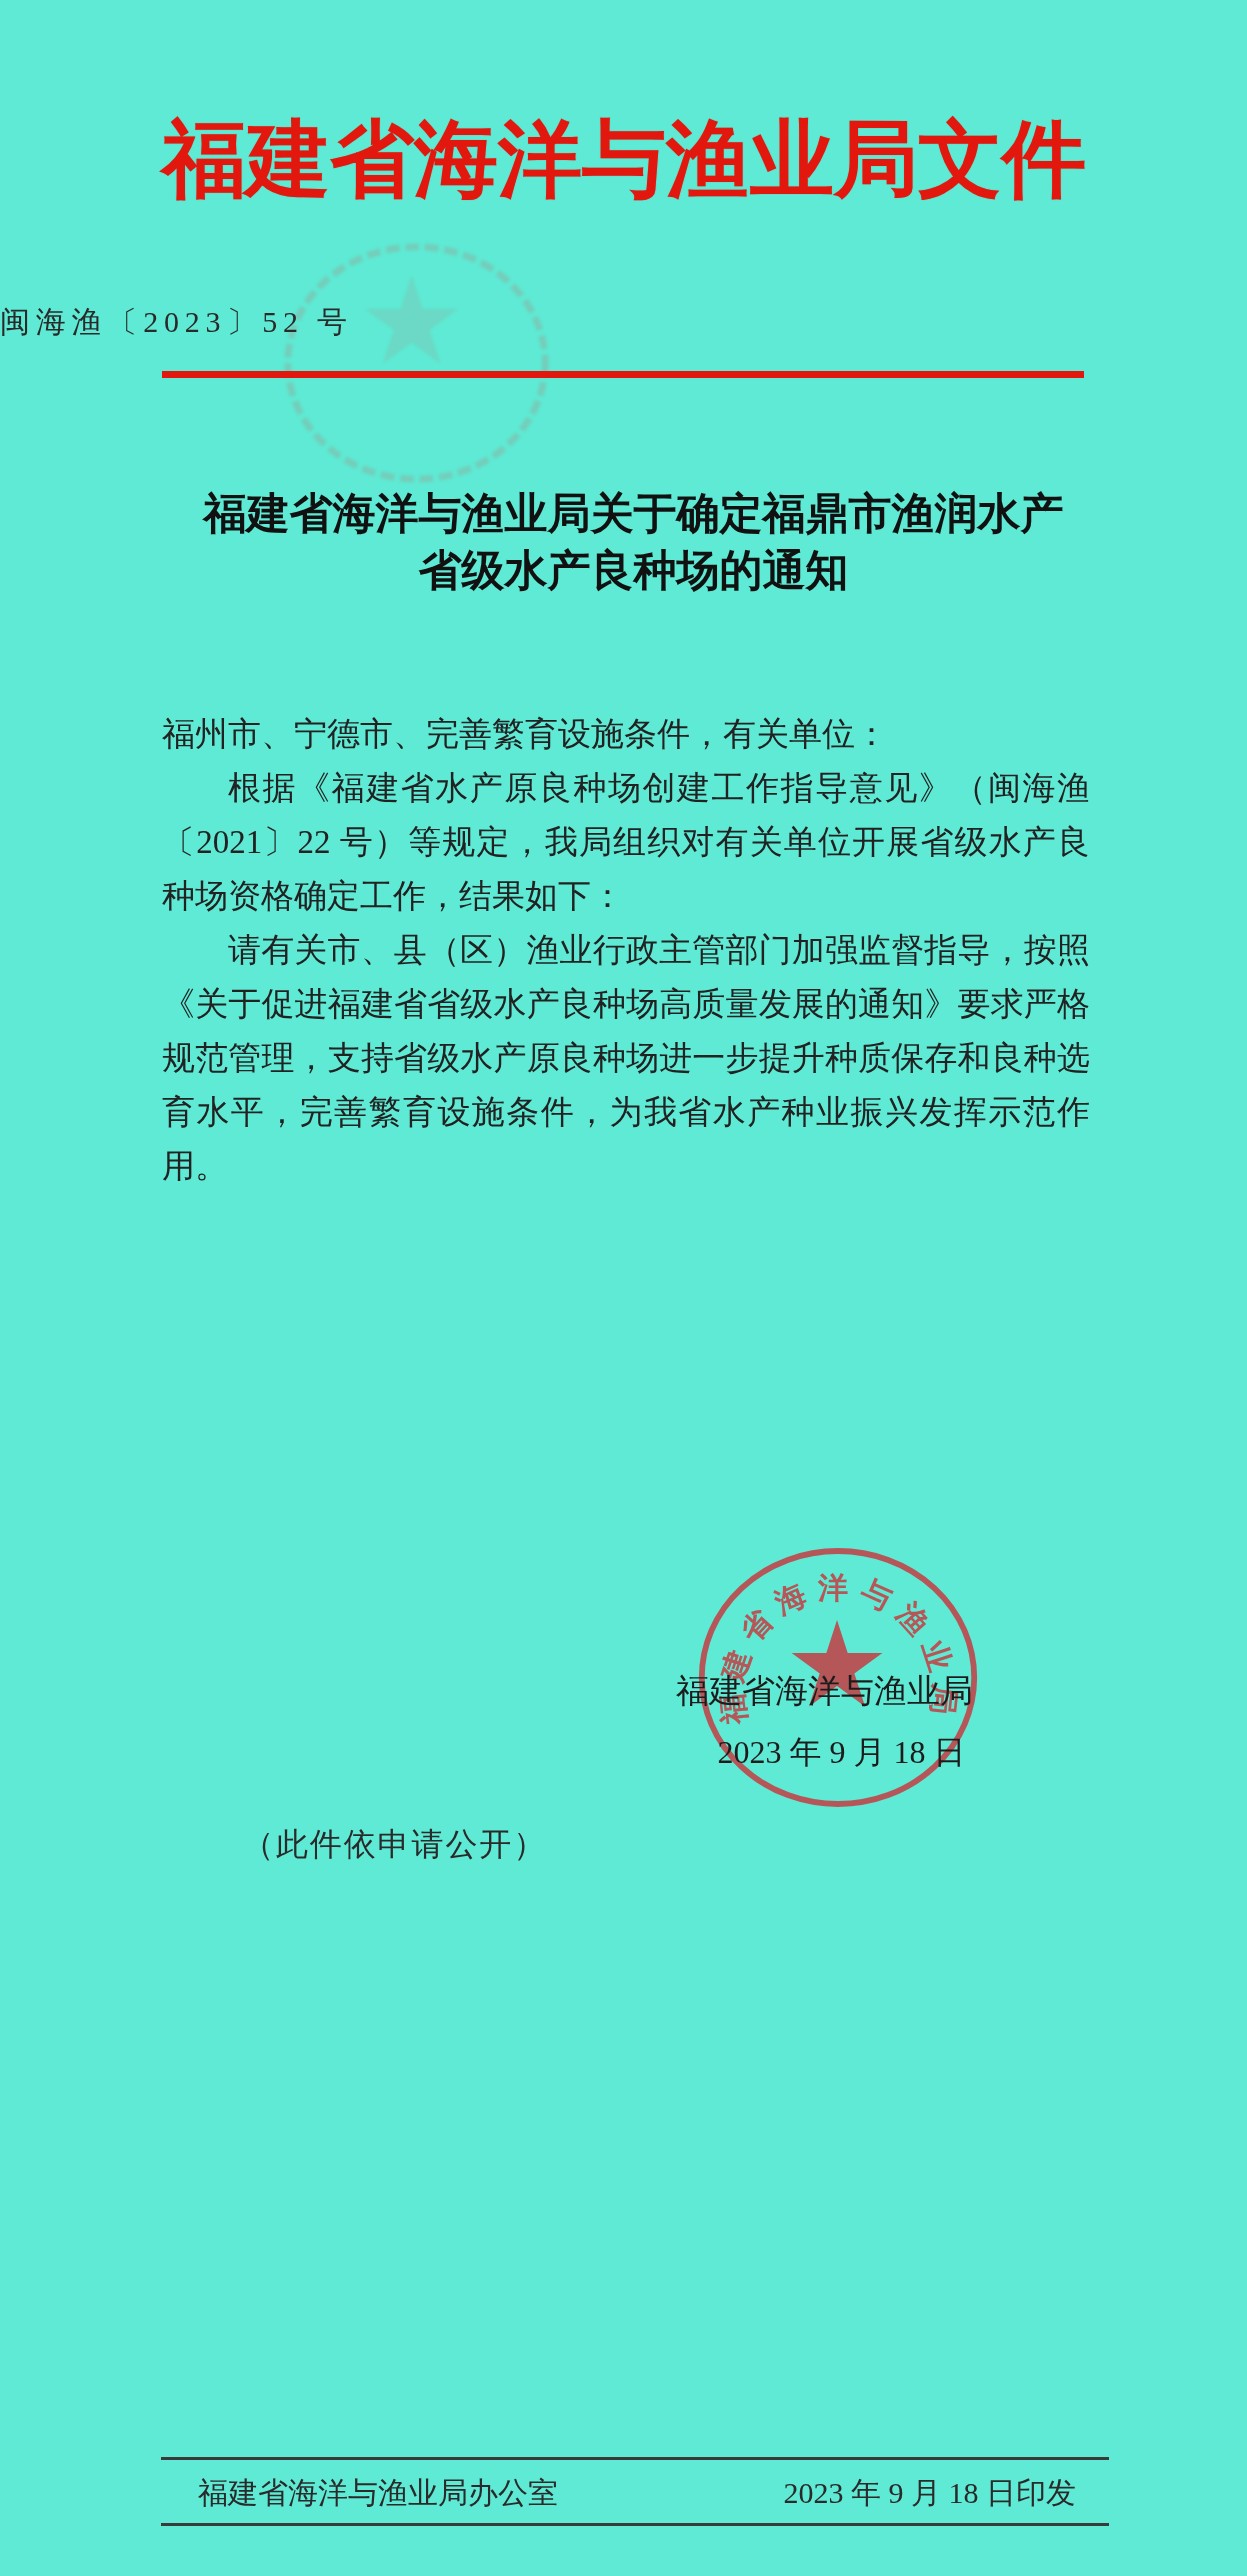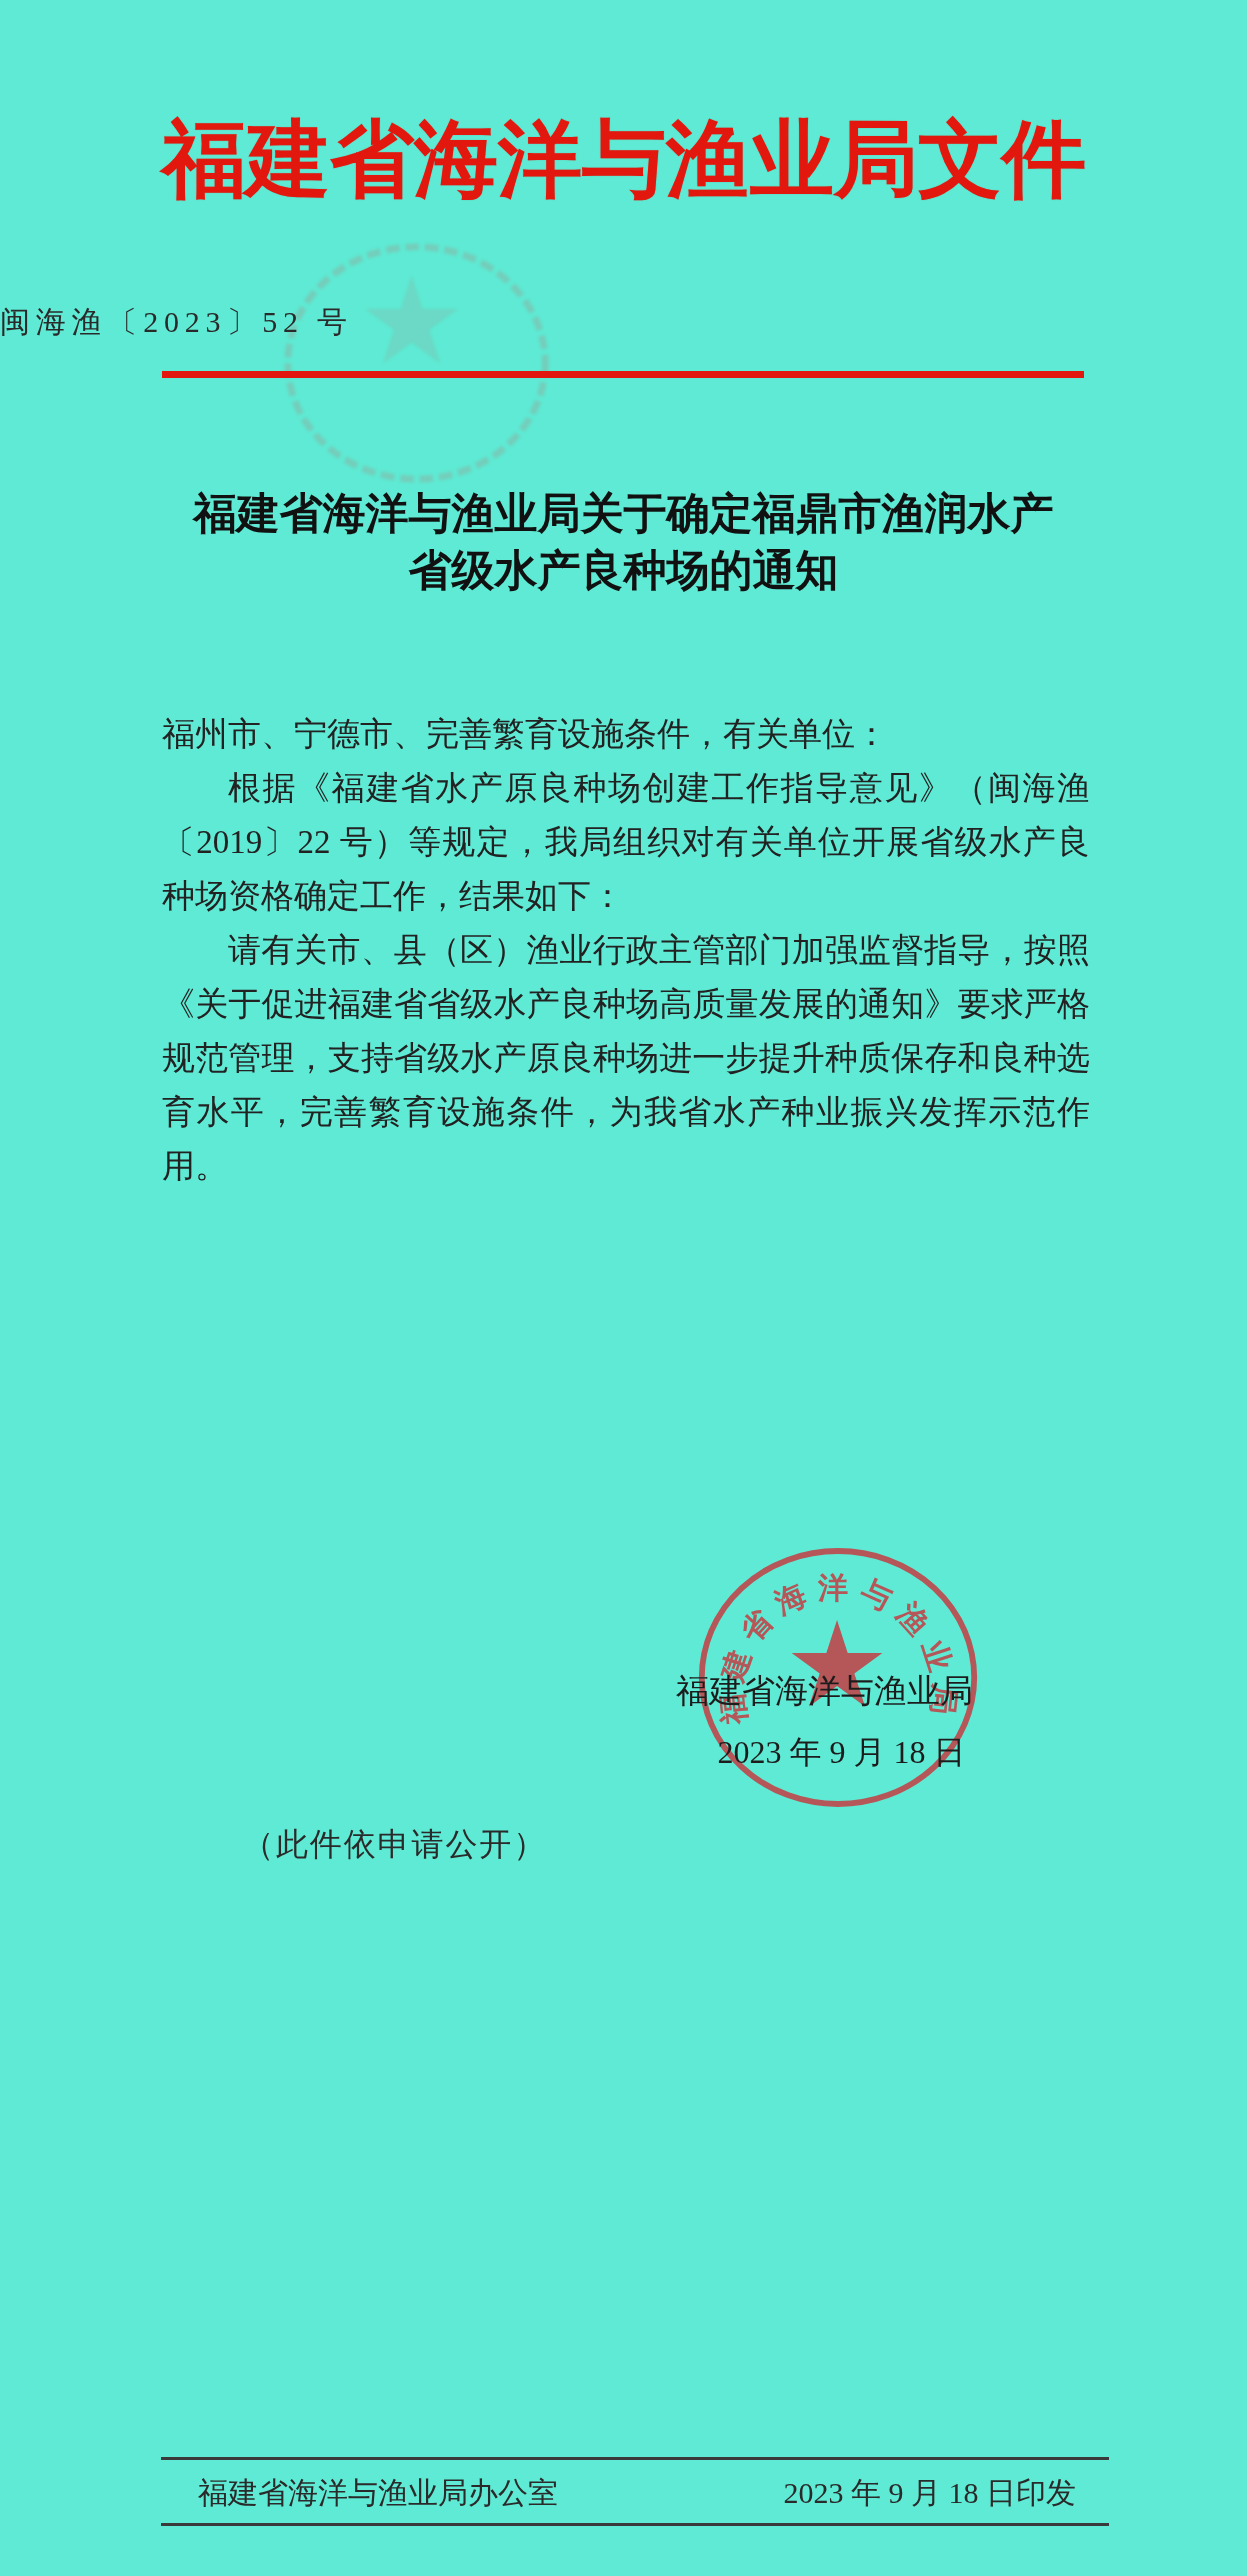--- a/index.html
+++ b/index.html
@@ -30,21 +30,21 @@
   .red-rule{
     position:absolute;top:371px;left:162px;width:922px;height:6.8px;
     background:#e2170d;
   }
   .ghost-stamp{
     position:absolute;left:279px;top:238px;width:275px;height:250px;
     opacity:.55;filter:blur(1.5px);
     pointer-events:none;
   }
   .doc-title{
-    position:absolute;top:485px;left:62px;width:1123px;
+    position:absolute;top:485px;left:72px;width:1123px;
     text-align:center;
     font-size:43px;line-height:57px;font-weight:bold;
     color:#111;
   }
   .doc-body{
     position:absolute;top:707px;left:162px;width:928px;
     font-size:33px;line-height:54px;
     text-align:justify;
     color:#222;
   }
@@ -95,21 +95,21 @@
 
   <div class="red-rule"></div>
 
   <div class="doc-title">
     <div>福建省海洋与渔业局关于确定福鼎市渔润水产</div>
     <div>省级水产良种场的通知</div>
   </div>
 
   <div class="doc-body">
     <p>福州市、宁德市、完善繁育设施条件，有关单位：</p>
-    <p class="indent">根据《福建省水产原良种场创建工作指导意见》（闽海渔〔2019〕22 号）等规定，我局组织对有关单位开展省级水产良种场资格确定工作，结果如下：</p>
+    <p class="indent">根据《福建省水产原良种场创建工作指导意见》（闽海渔〔2021〕22 号）等规定，我局组织对有关单位开展省级水产良种场资格确定工作，结果如下：</p>
     <p class="indent">请有关市、县（区）渔业行政主管部门加强监督指导，按照《关于促进福建省省级水产良种场高质量发展的通知》要求严格规范管理，支持省级水产原良种场进一步提升种质保存和良种选育水平，完善繁育设施条件，为我省水产种业振兴发挥示范作用。</p>
   </div>
 
   <svg class="official-stamp" viewBox="0 0 296 272" xmlns="http://www.w3.org/2000/svg">
     <ellipse cx="148" cy="136" rx="140" ry="130" fill="none" stroke="#c9373d" stroke-width="6"></ellipse>
     <g transform="translate(147,126) scale(0.98)">
       <polygon points="0,-50 11.2,-15.5 47.6,-15.5 18.2,5.9 29.4,40.5 0,19.1 -29.4,40.5 -18.2,5.9 -47.6,-15.5 -11.2,-15.5" fill="#c9373d"></polygon>
     </g>
     <defs>
       <path id="sealTextArc" d="M 50.9 165.4 A 98 98 0 1 1 245.1 165.4" fill="none"></path>

